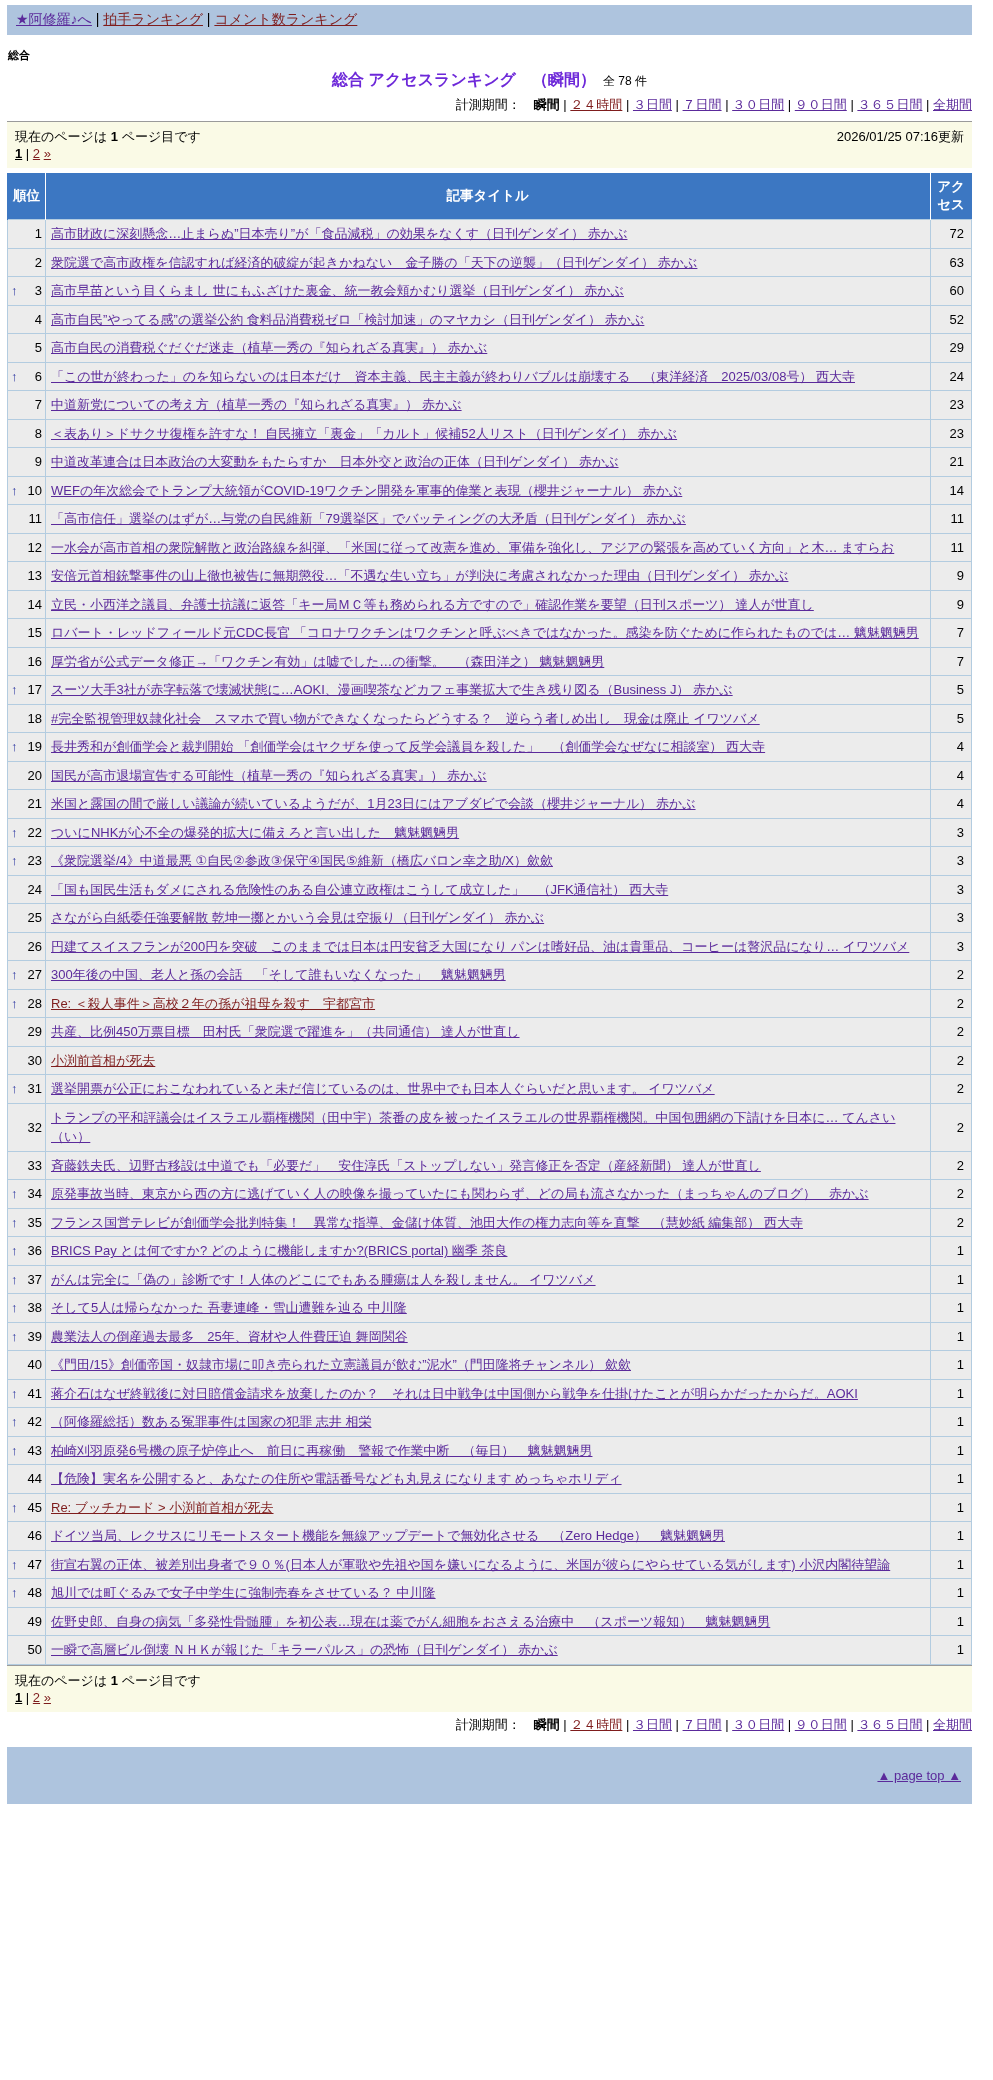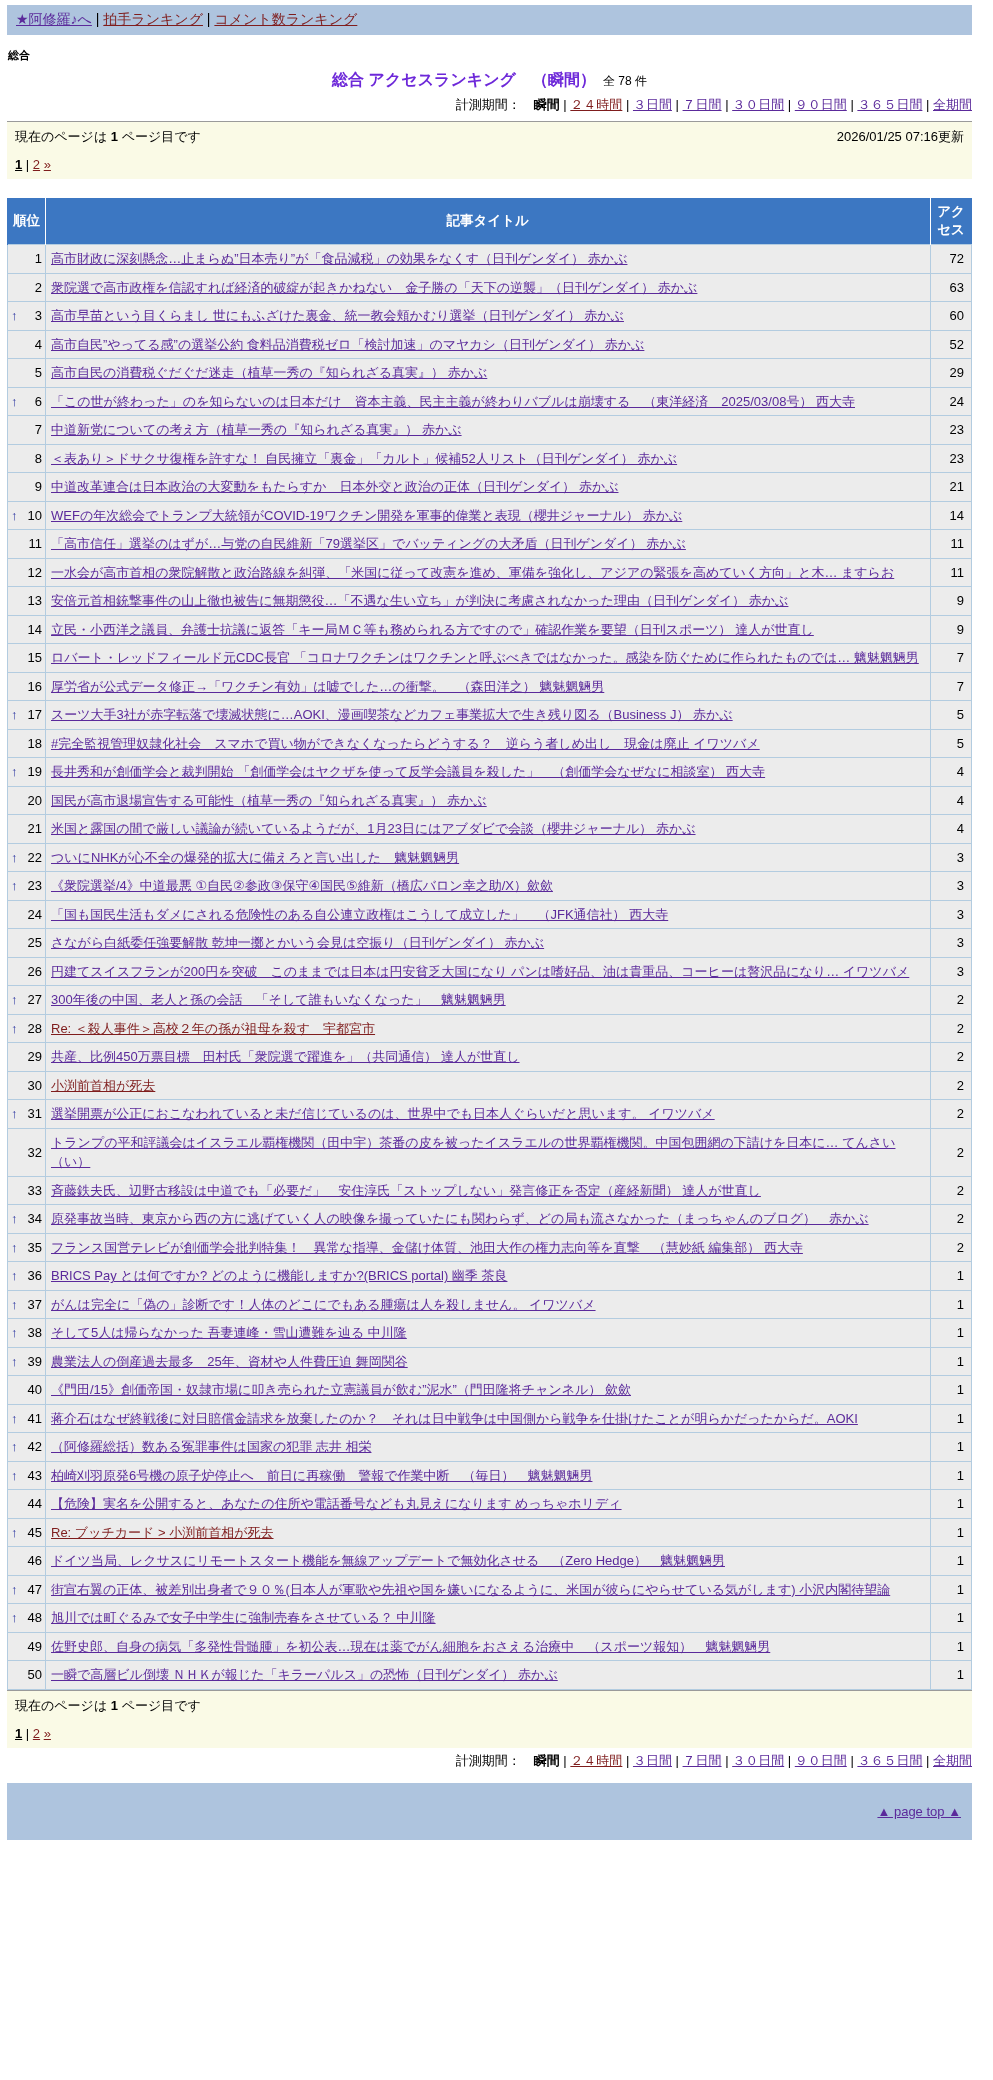--- a/index.html
+++ b/index.html
@@ -14,24 +14,24 @@
   .topbar{background:#AEC4DE;padding:6px 9px;font-size:14px;margin-bottom:13px;}
   .section-label{font-size:11px;font-weight:bold;margin:0 0 7px 1px;}
   .title-line{text-align:center;margin:2px 0 5px;}
   .title-main{color:#6d28d9;font-weight:bold;font-size:16px;}
   .title-total{font-size:12px;margin-left:7px;}
   .period-line{text-align:right;margin:4px 0 7px;}
   .period-current{font-weight:bold;}
 
   .pagebox{background:#FAFAE6;border-top:1px solid #9a9a9a;padding:6px 8px 7px;}
   .pagebox .row1{display:flex;justify-content:space-between;}
-  .pagination{margin-top:11px;}
+  .pagination{}
   .pagination .cur{font-weight:bold;text-decoration:underline;}
 
-  table{width:100%;border-collapse:collapse;margin-top:19px;table-layout:fixed;}
+  table{width:100%;border-collapse:collapse;margin-top:5px;table-layout:fixed;}
   thead th{background:#3C77C2;color:#fff;font-size:13.5px;font-weight:bold;
     padding:5px 2px;border-left:1px solid #fff;line-height:1.35;}
   thead th:first-child{border-left:1px solid #3C77C2;}
   th.rank-h{width:33px;}
   th.access-h{width:37px;}
   td{border:1px solid #B3CCE0;background:#ECECEC;padding:4px 5px;vertical-align:middle;line-height:1.5;}
   td.rank{padding:4px 3px;}
   .rankwrap{display:flex;justify-content:space-between;align-items:center;}
   .arrow{color:#252F9E;font-weight:bold;min-width:9px;font-size:13px;}
   td.access{text-align:right;padding-right:7px;}

